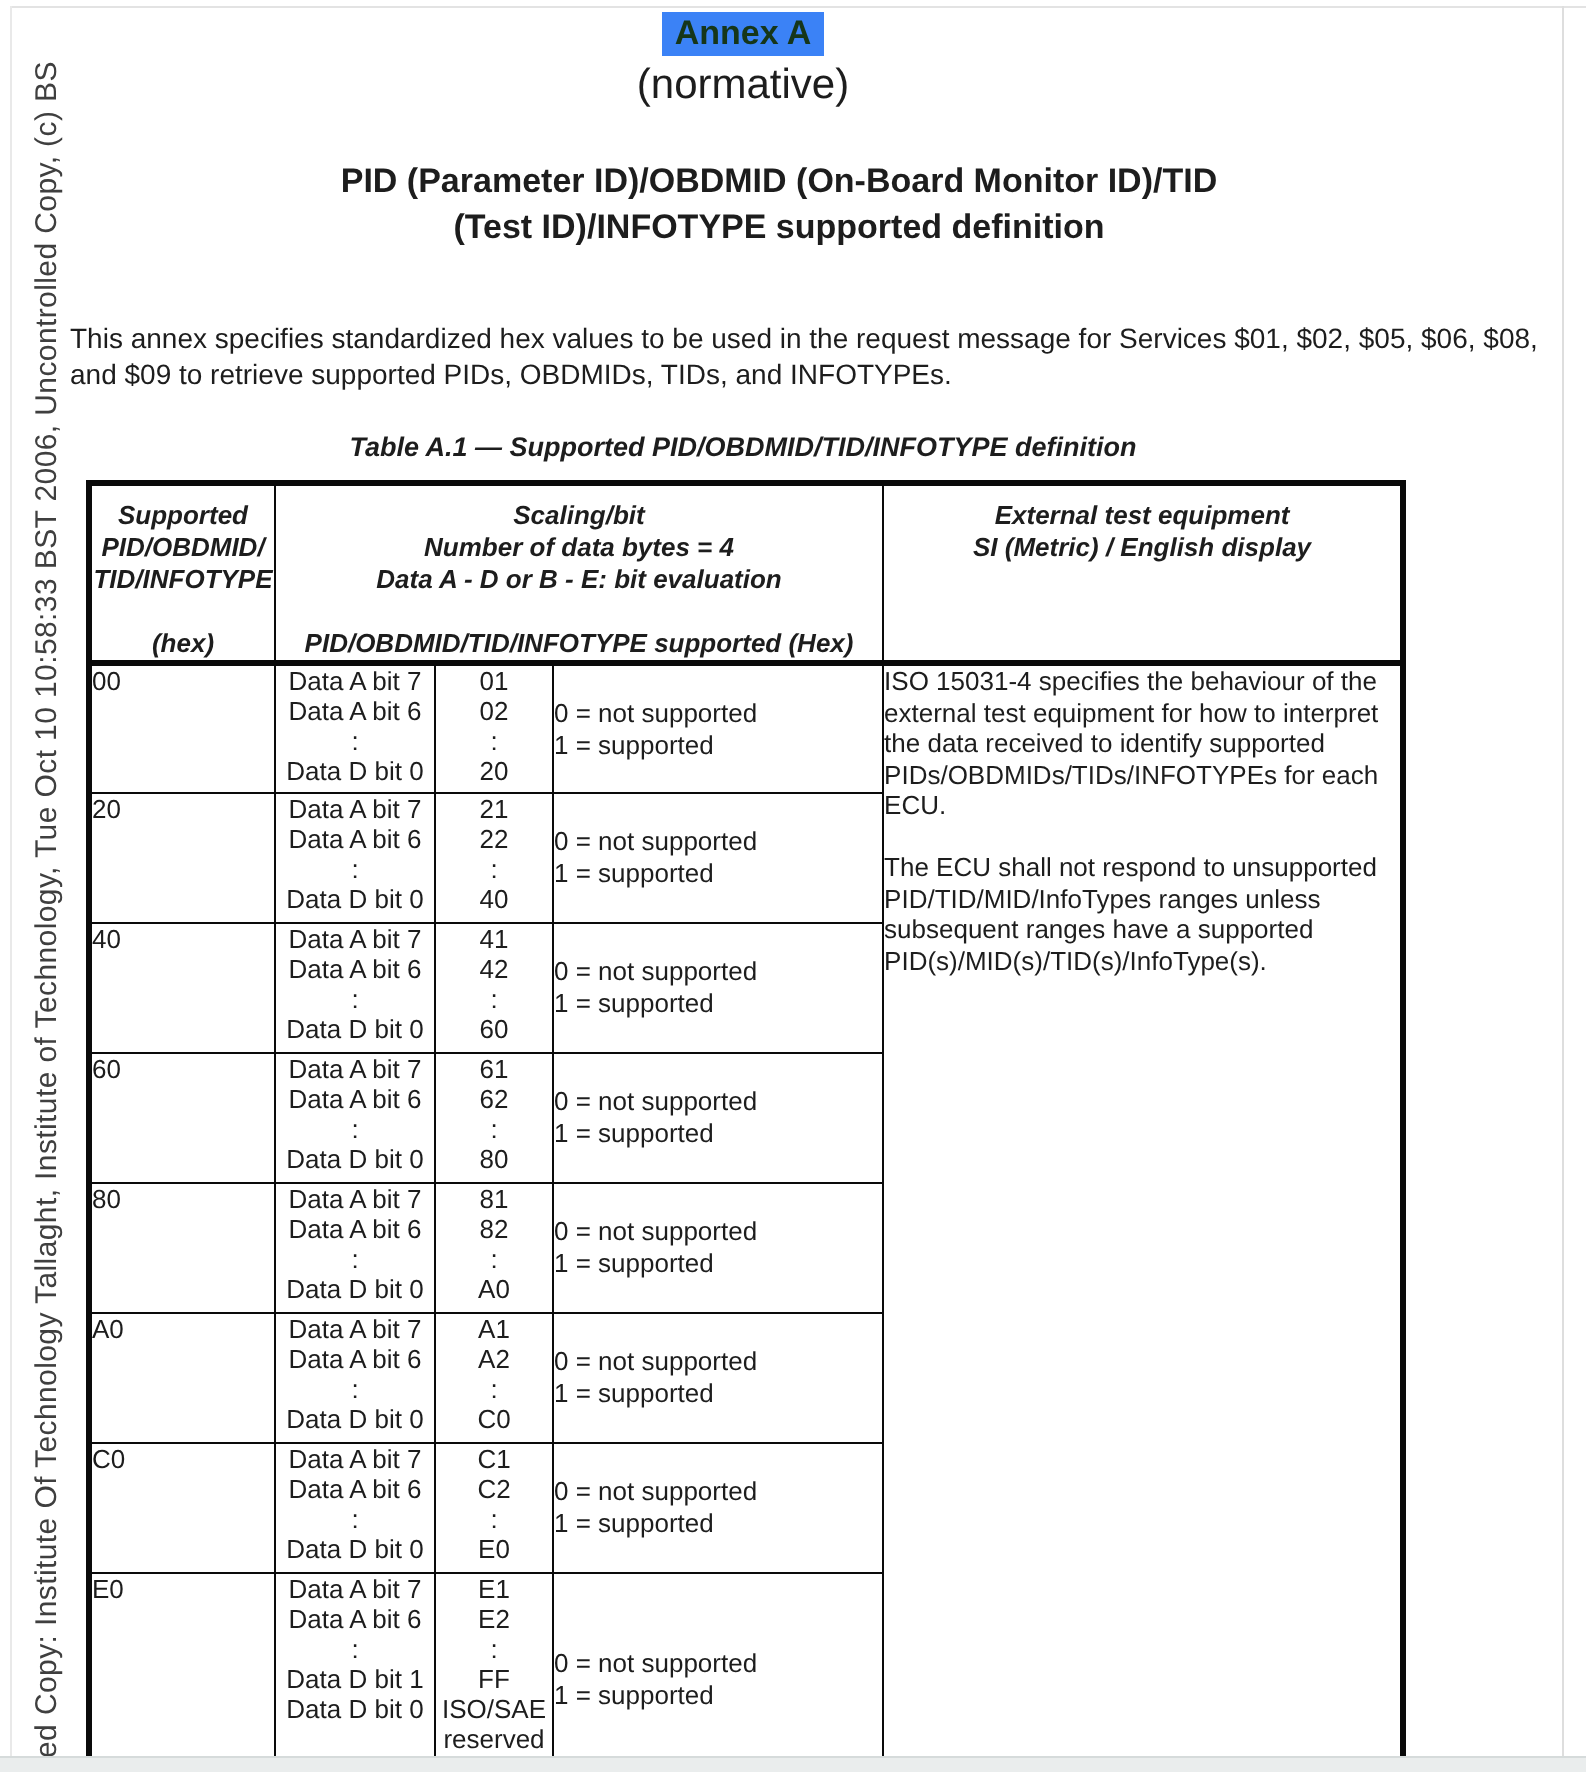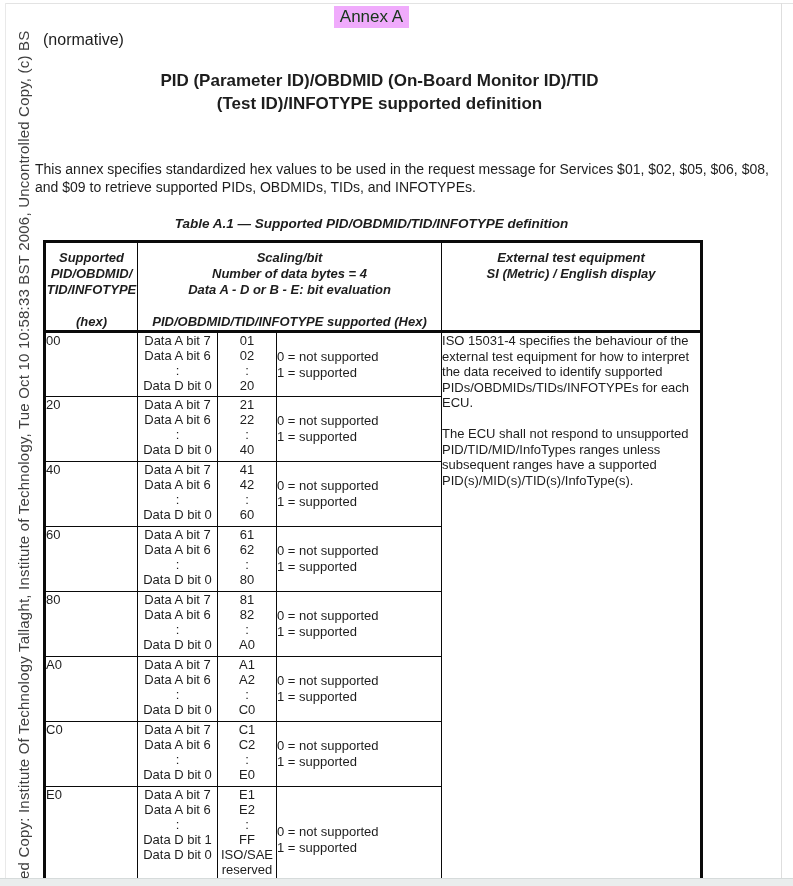--- a/index.html
+++ b/index.html
@@ -17,23 +17,23 @@
   
   .watermark{
     position:absolute;left:12px;bottom:7px;height:879px;width:24px;
     writing-mode:vertical-rl;transform:rotate(180deg);
     white-space:nowrap;overflow:hidden;
     font-size:15px;line-height:24px;color:#3f3f3f;letter-spacing:0.2px;
   }
 
   
   .annex-line{position:absolute;left:43px;width:657px;top:6px;text-align:center;}
-  .annex-hl{display:inline-block;background:#f0abfc;color:#163619;font-weight:normal;font-size:17px;padding:1px 6px;}
-  .normative{position:absolute;left:43px;width:657px;top:31px;text-align:left;font-size:16px;}
-  .doc-title{position:absolute;left:43px;width:657px;top:61px;text-align:center;font-size:17px;font-weight:bold;line-height:23px;margin:8px;}
+  .annex-hl{display:inline-block;background:#3b82f6;color:#163619;font-weight:bold;font-size:17px;padding:1px 6px;}
+  .normative{position:absolute;left:43px;width:657px;top:31px;text-align:center;font-size:21px;}
+  .doc-title{position:absolute;left:43px;width:657px;top:61px;text-align:center;font-size:17px;font-weight:bold;line-height:23px;margin:18px;}
 
   .intro{position:absolute;left:35px;top:160px;width:740px;font-size:14px;line-height:18px;margin:0;}
 
   .caption{position:absolute;left:43px;width:657px;top:216px;text-align:center;font-weight:bold;font-size:13.5px;font-style:italic;}
 
   .def-table{
     position:absolute;left:43px;top:240px;
     border-collapse:collapse;table-layout:fixed;width:657px;
     font-size:13px;border:3px solid #0a0a0a;
   }

